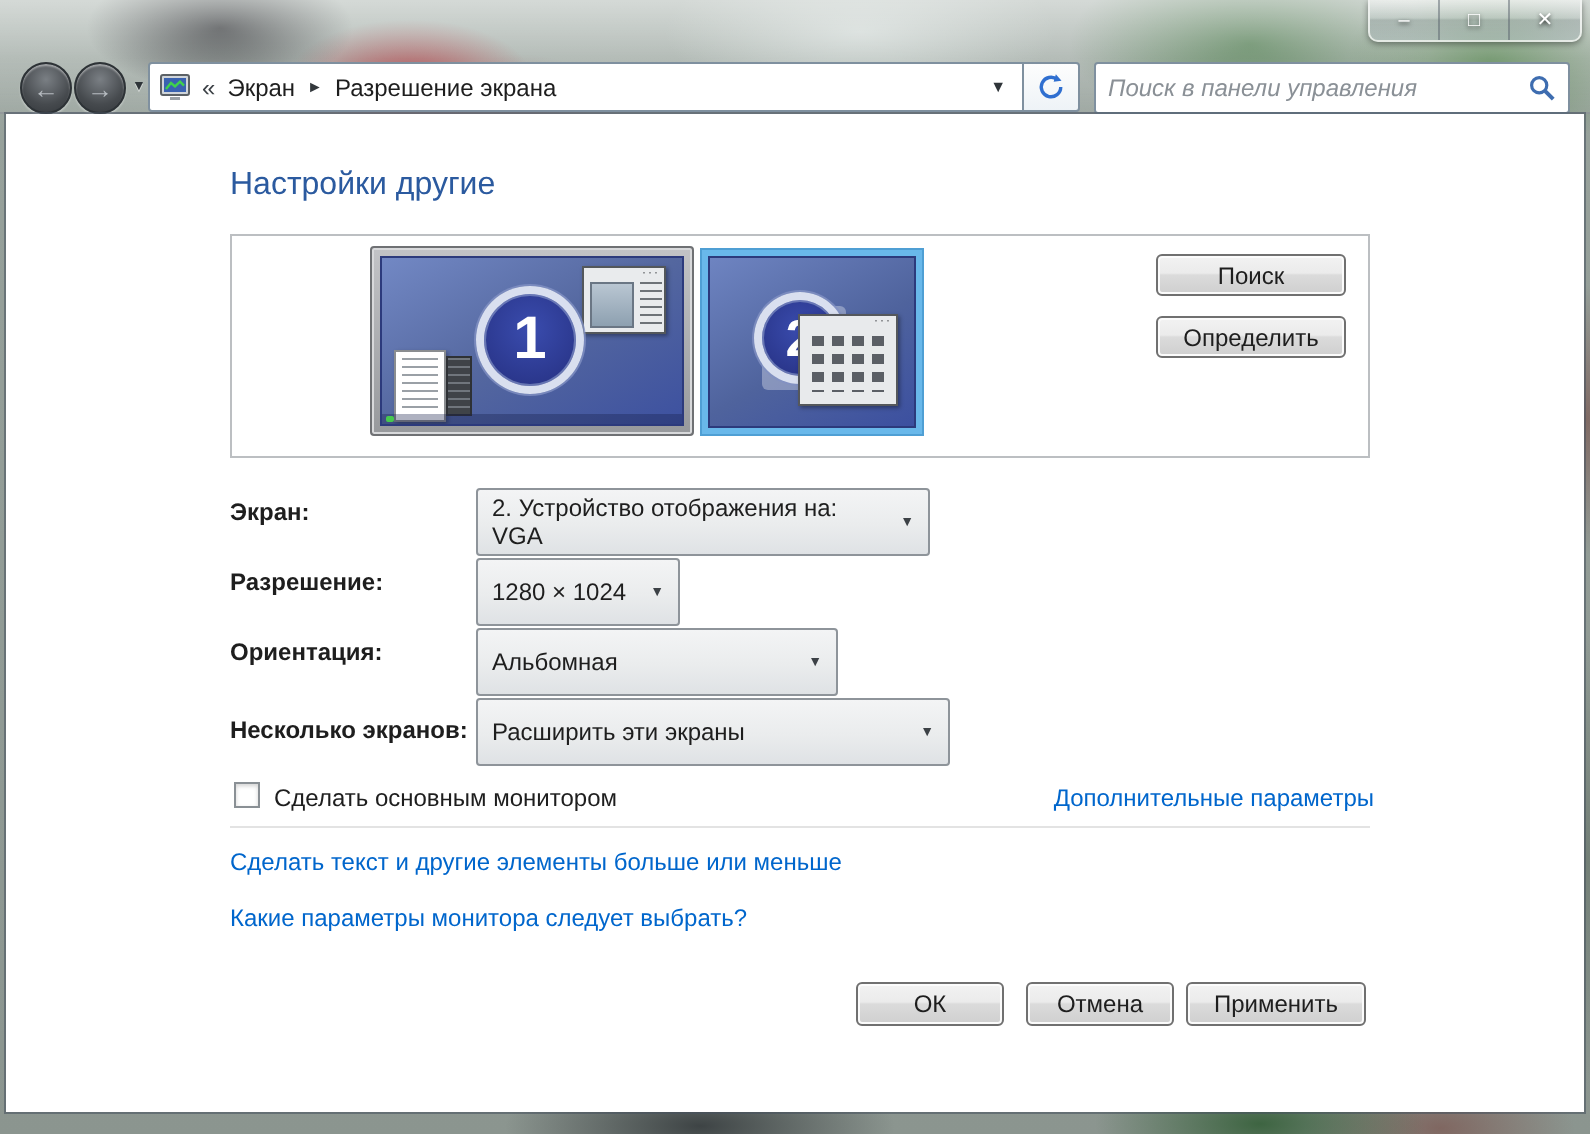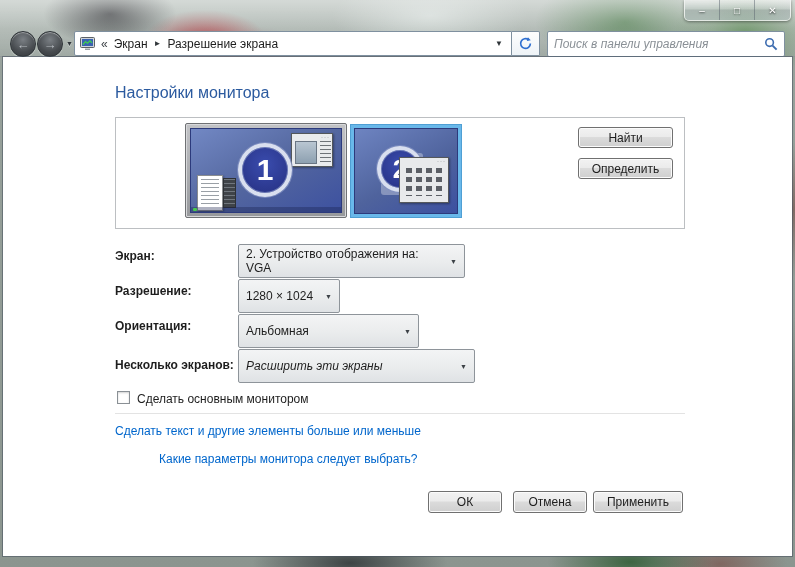--- a/index.html
+++ b/index.html
@@ -137,21 +137,21 @@
     display:flex; align-items:center; padding:0 7px; font-size:12px; color:#1e1e1e; }
   .combo .arrow { margin-left:auto; font-size:7px; color:#3c4146; padding-left:8px; }
 
   .checkbox { position:absolute; left:117px; top:391px; width:13px; height:13px;
     background:#fff; border:1px solid #8a9095; box-shadow:inset 0 1px 2px rgba(0,0,0,0.18); }
   .check-label { position:absolute; left:137px; top:392px; }
 
   .link { position:absolute; color:#0066cc; cursor:pointer; }
   .link-advanced { top:392px; right:108px; }
   .link-textsize { left:115px; top:424px; }
-  .link-help { left:115px; top:452px;margin-left:44px; }
+  .link-help { left:115px; top:452px; }
 
   .separator { position:absolute; left:115px; top:413px; width:570px; height:1px; background:#e3e3e3; }
 </style>
 </head>
 <body>
 
 <div class="page">
   <div class="wallpaper"></div>
   <div class="chrome-sheen"></div>
 
@@ -200,21 +200,21 @@
   <div class="search-box">
     <input placeholder="Поиск в панели управления" style="">
     <svg width="14" height="14" viewBox="0 0 14 14">
       <circle cx="5.6" cy="5.6" r="3.8" fill="none" stroke="#3e6db0" stroke-width="1.6"></circle>
       <line x1="8.6" y1="8.6" x2="12.6" y2="12.6" stroke="#3e6db0" stroke-width="2"></line>
     </svg>
   </div>
 
   <div class="client"></div>
 
-  <div class="heading">Настройки монитора</div>
+  <div class="heading">Настройки другие</div>
 
   <div class="preview-box">
     <div class="monitor-1">
       <div class="screen-1">
         <div class="thumb-win">
           <span class="dots">···</span>
           <div class="pane"></div>
           <div class="lines"></div>
         </div>
         <div class="thumb-doc">
@@ -242,21 +242,21 @@
                   <rect width="6" height="5" fill="#5b5f66"></rect>
                 </pattern>
               </defs>
             <rect width="38" height="28" fill="url(#grid)"></rect>
           </svg>
         </div>
       </div>
     </div>
   </div>
 
-  <button class="btn btn-find">Найти</button>
+  <button class="btn btn-find">Поиск</button>
   <button class="btn btn-identify">Определить</button>
 
   <div class="field-label" style="top:249px;">Экран:</div>
   <div class="combo" style="top:244px; width:227px;">
     <span>2. Устройство отображения на: VGA</span>
     <span class="arrow">▼</span>
   </div>
 
   <div class="field-label" style="top:284px;">Разрешение:</div>
   <div class="combo" style="top:279px; width:102px;">
@@ -264,27 +264,28 @@
     <span class="arrow">▼</span>
   </div>
 
   <div class="field-label" style="top:319px;">Ориентация:</div>
   <div class="combo" style="top:314px; width:181px;">
     <span>Альбомная</span>
     <span class="arrow">▼</span>
   </div>
 
   <div class="field-label" style="top:342px;margin-top:16px;">Несколько экранов:</div>
-  <div class="combo" style="top:349px; width:237px;font-style:italic;">
+  <div class="combo" style="top:349px; width:237px;">
     <span>Расширить эти экраны</span>
     <span class="arrow">▼</span>
   </div>
 
   <div class="checkbox"></div>
   <div class="check-label">Сделать основным монитором</div>
+  <div class="link link-advanced">Дополнительные параметры</div>
 
   <div class="separator"></div>
 
   <div class="link link-textsize">Сделать текст и другие элементы больше или меньше</div>
   <div class="link link-help">Какие параметры монитора следует выбрать?</div>
 
   <button class="btn btn-ok">ОК</button>
   <button class="btn btn-cancel">Отмена</button>
   <button class="btn btn-apply">Применить</button>
 </div>

